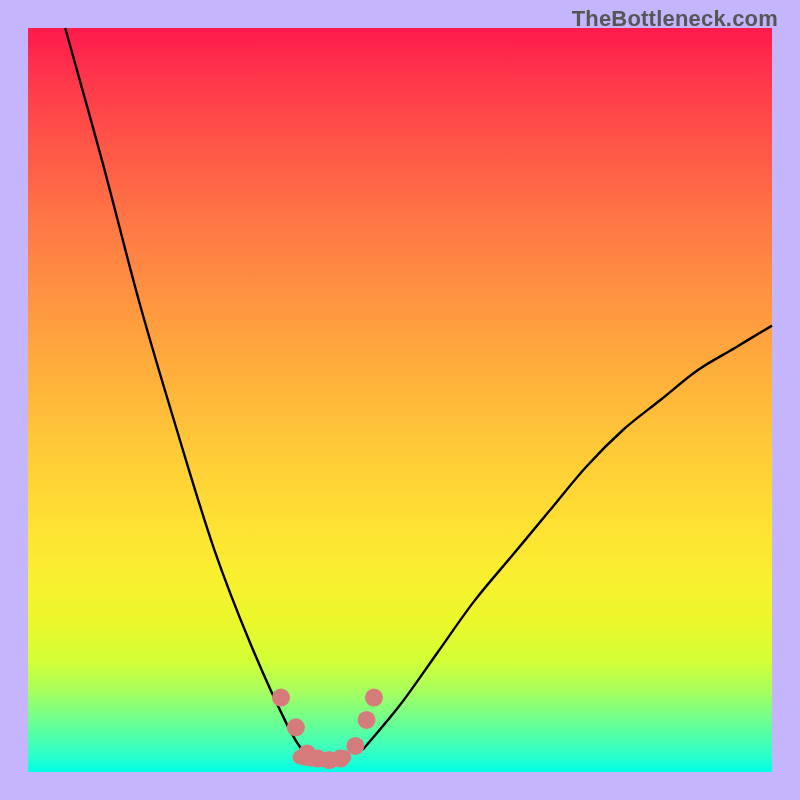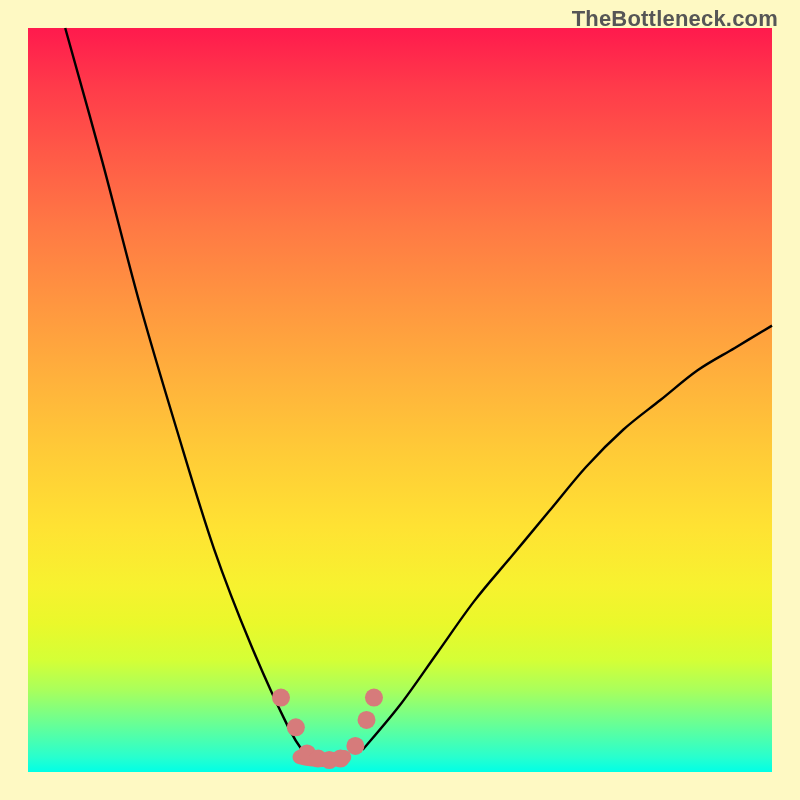--- a/index.html
+++ b/index.html
@@ -9,21 +9,21 @@
     height: 800px;
     background: #000;
     overflow: hidden;
   }
   .frame {
     position: absolute;
     top: 0;
     left: 0;
     width: 800px;
     height: 800px;
-    background: #fef9c3;
+    background: #c4b5fd;
   }
   .plot-area {
     position: absolute;
     top: 28px;
     left: 28px;
     width: 744px;
     height: 744px;
     background: linear-gradient(to bottom,
       #ff1a4d 0%,
       #ff3b4a 8%,

